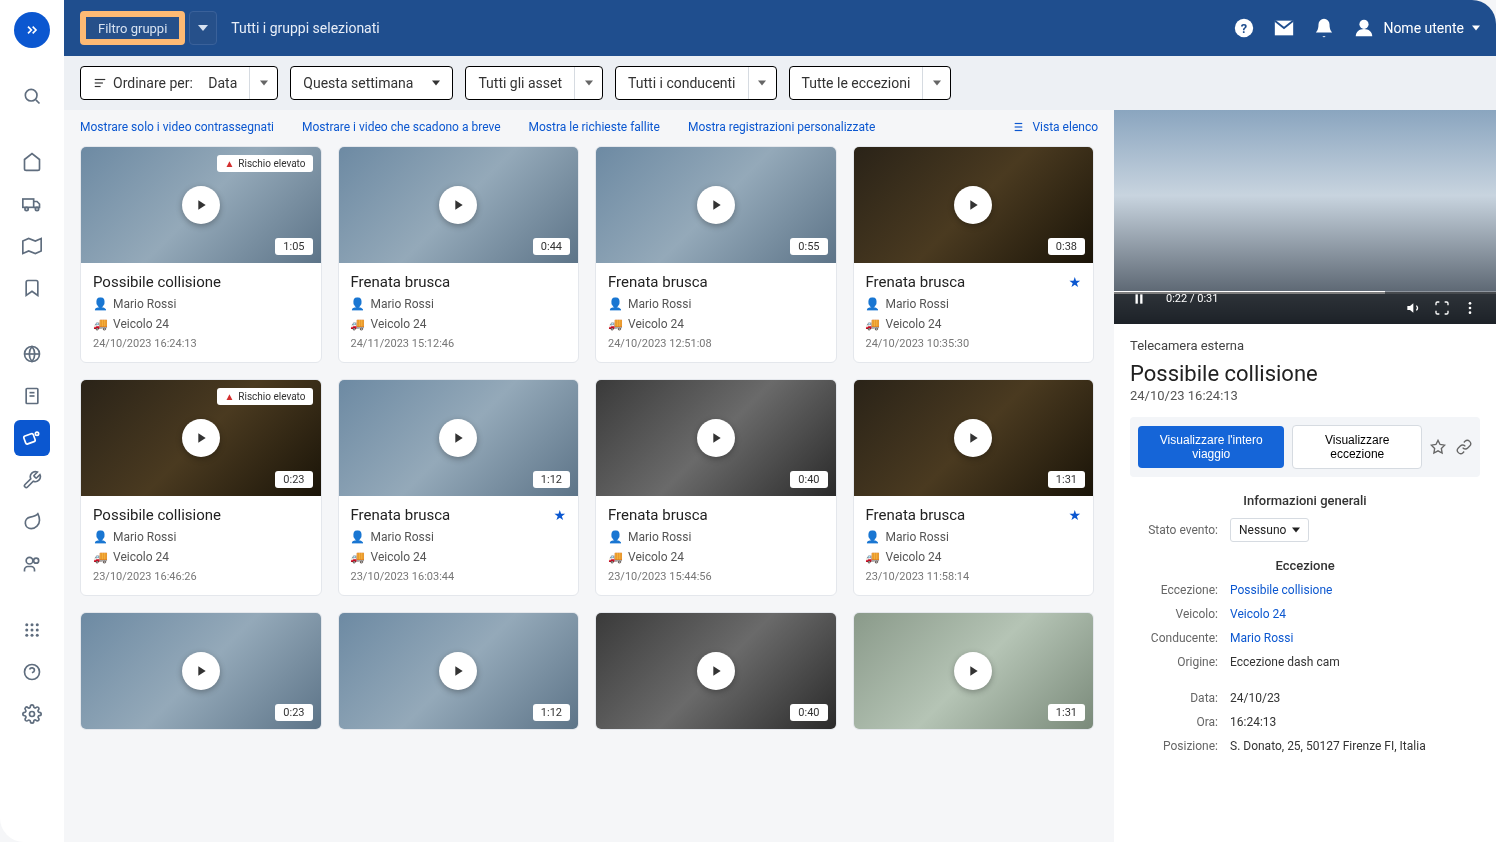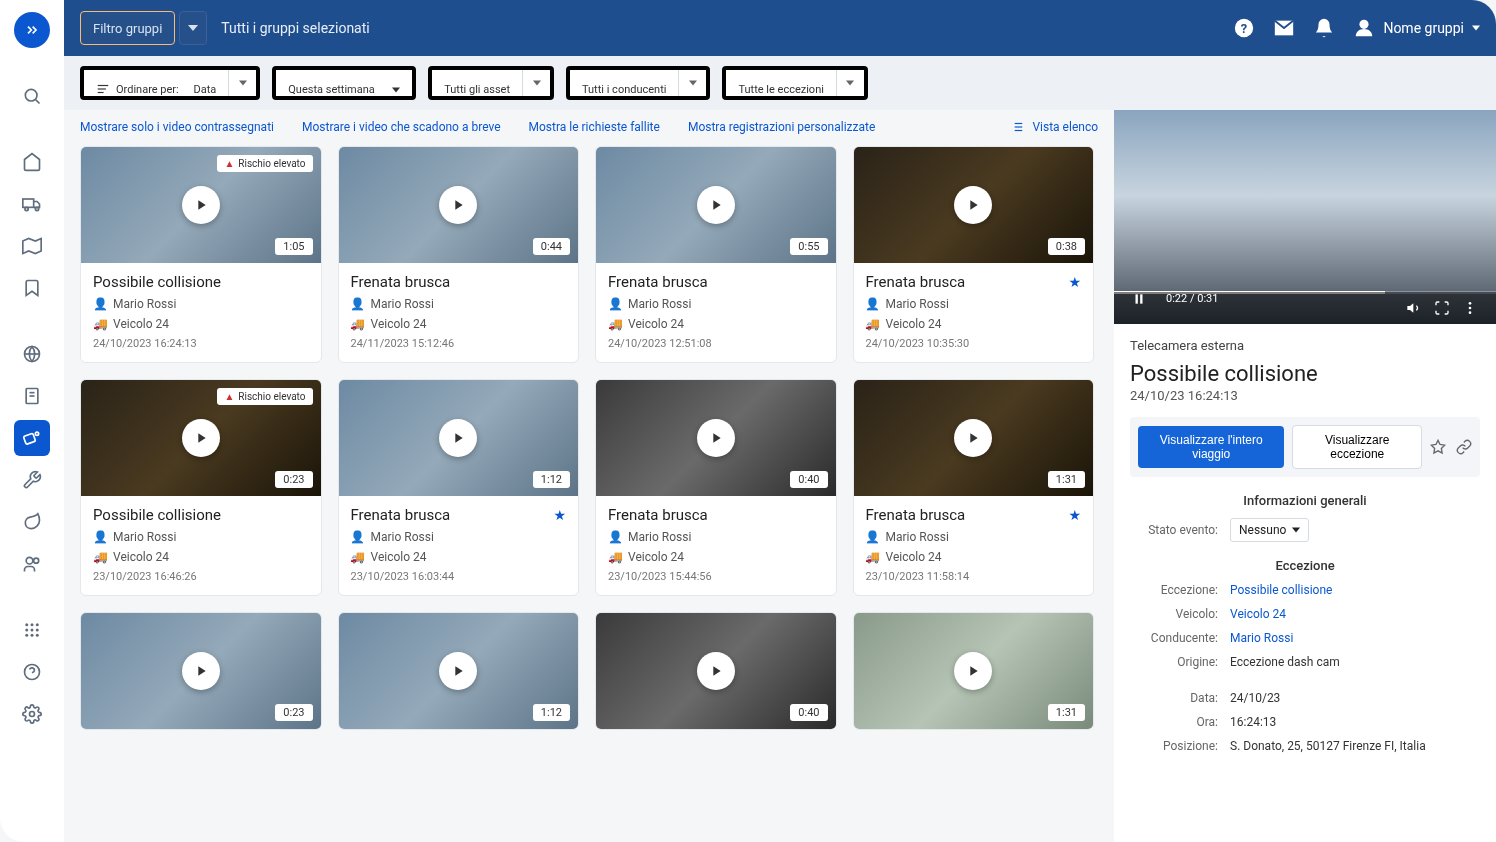--- a/index.html
+++ b/index.html
@@ -5,28 +5,28 @@
 * { box-sizing: border-box; margin: 0; padding: 0; }
 body { font-family: -apple-system, BlinkMacSystemFont, "Segoe UI", Roboto, sans-serif; background: #f5f6f8; color: #212121; overflow: hidden; }
 .app { display: flex; height: 842px; width: 1496px; }
 .sidebar { width: 64px; background: #fff; display: flex; flex-direction: column; align-items: center; padding: 12px 0; gap: 6px; border-radius: 0 0 0 24px; }
 .sidebar-btn { width: 36px; height: 36px; display: flex; align-items: center; justify-content: center; border-radius: 6px; cursor: pointer; color: #5f6d7e; }
 .sidebar-btn.primary { background: #0b57d0; color: #fff; border-radius: 50%; }
 .sidebar-btn.active { background: #0b57d0; color: #fff; }
 .sidebar-sep { flex: 0 0 18px; }
 .main { flex: 1; display: flex; flex-direction: column; min-width: 0; }
 .topbar { height: 56px; background: #1f4e8e; display: flex; align-items: center; padding: 0 16px; gap: 14px; color: #fff; border-radius: 0 24px 0 0; }
-.filter-btn { background: #26508a; border: 1px solid #fdba74; color: #d7e2f1; height: 34px; padding: 0 12px; border-radius: 4px; display: flex; align-items: center; gap: 8px; font-size: 13px; cursor: pointer; }
+.filter-btn { background: #26508a; border: 6px solid #fdba74; color: #d7e2f1; height: 34px; padding: 0 12px; border-radius: 4px; display: flex; align-items: center; gap: 8px; font-size: 13px; cursor: pointer; }
 .filter-caret { background: #26508a; border: 1px solid #3a619a; width: 28px; height: 34px; border-radius: 4px; display: flex; align-items: center; justify-content: center; color: #d7e2f1; cursor: pointer; margin-left: -10px; }
 .topbar-text { font-size: 14px; color: #e8eef8; }
 .topbar-right { margin-left: auto; display: flex; align-items: center; gap: 18px; }
 .topbar-icon { width: 22px; height: 22px; color: #fff; cursor: pointer; }
 .user { display: flex; align-items: center; gap: 8px; font-size: 14px; cursor: pointer; }
 .toolbar { height: 54px; background: #edf0f4; display: flex; align-items: center; padding: 0 16px; gap: 12px; }
-.dd { background: #fff; border: 4px solid #000000; border-radius: 4px; height: 34px; display: flex; align-items: flex-end; font-size: 11px; color: #333; }
+.dd { background: #fff; border: 1px solid #000000; border-radius: 4px; height: 34px; display: flex; align-items: center; font-size: 14px; color: #333; }
 .dd-main { padding: 0 12px; display: flex; align-items: center; gap: 6px; cursor: pointer; }
 .dd-caret { border-left: 1px solid #d6dbe1; width: 28px; height: 100%; display: flex; align-items: center; justify-content: center; color: #666; cursor: pointer; }
 .content-row { flex: 1; display: flex; min-height: 0; }
 .grid-area { flex: 1; display: flex; flex-direction: column; padding: 0 16px 16px; min-width: 0; overflow: hidden; }
 .links-row { display: flex; align-items: center; gap: 28px; padding: 10px 0 12px; font-size: 12px; }
 .links-row a { color: #0b57d0; text-decoration: none; cursor: pointer; }
 .view-list { margin-left: auto; display: flex; align-items: center; gap: 8px; color: #0b57d0; font-size: 12px; cursor: pointer; }
 .card-grid { display: grid; grid-template-columns: repeat(4, 1fr); gap: 16px; overflow-y: auto; padding-right: 4px; }
 .card { background: #fff; border: 1px solid #e4e7ec; border-radius: 6px; overflow: hidden; display: flex; flex-direction: column; }
 .thumb { position: relative; height: 116px; background: linear-gradient(135deg, #6d8aa3 0%, #94a9b9 50%, #5d7488 100%); display: flex; align-items: center; justify-content: center; }
@@ -207,21 +207,21 @@
         <div class="topbar-icon">
             <svg width="22" height="22" viewBox="0 0 24 24" fill="currentColor">
               <path d="M18 8A6 6 0 006 8c0 7-3 9-3 9h18s-3-2-3-9M13.73 21a2 2 0 01-3.46 0"></path>
             </svg>
           </div>
         <div class="user">
           <svg width="22" height="22" viewBox="0 0 24 24" fill="currentColor">
               <circle cx="12" cy="8" r="5"></circle>
               <path d="M3 21c0-5 4-8 9-8s9 3 9 8"></path>
             </svg>
-          <span>Nome gruppi</span>
+          <span>Nome utente</span>
           <svg width="8" height="8" viewBox="0 0 10 6" fill="currentColor">
               <path d="M0 0l5 6 5-6z"></path>
             </svg>
         </div>
       </div>
     </div>
 
     <div class="toolbar">
       <div class="dd">
         <div class="dd-main"><svg width="14" height="14" viewBox="0 0 24 24" fill="none" stroke="currentColor" stroke-width="2">

